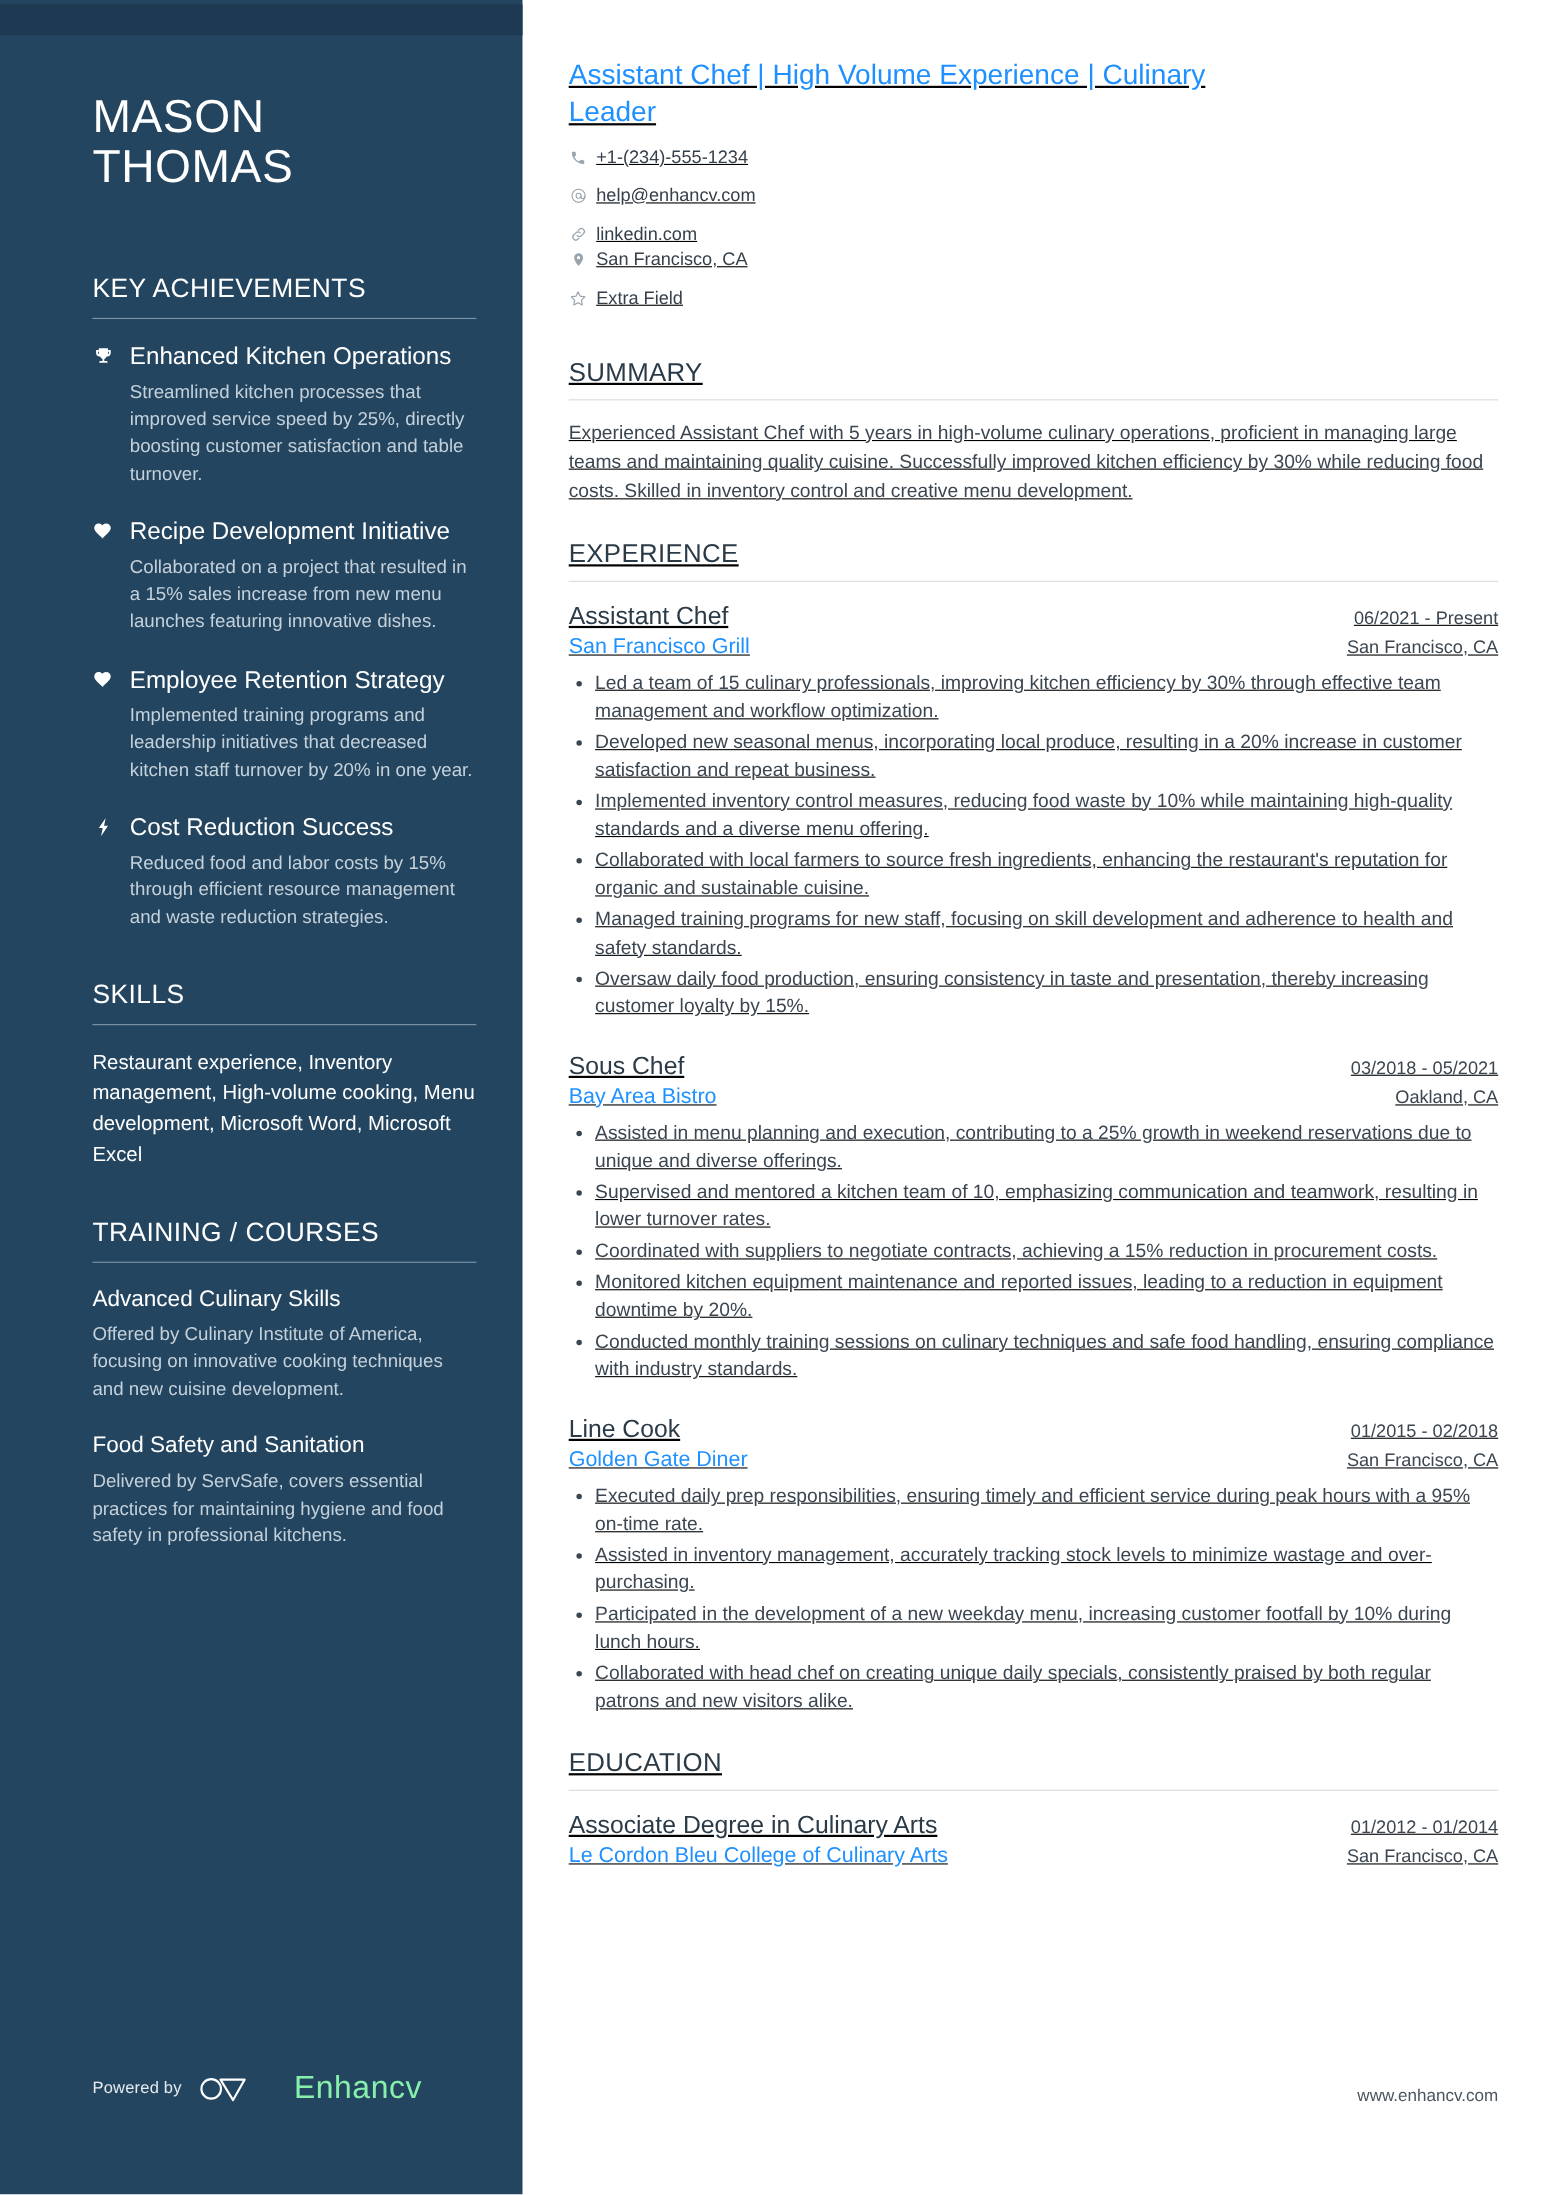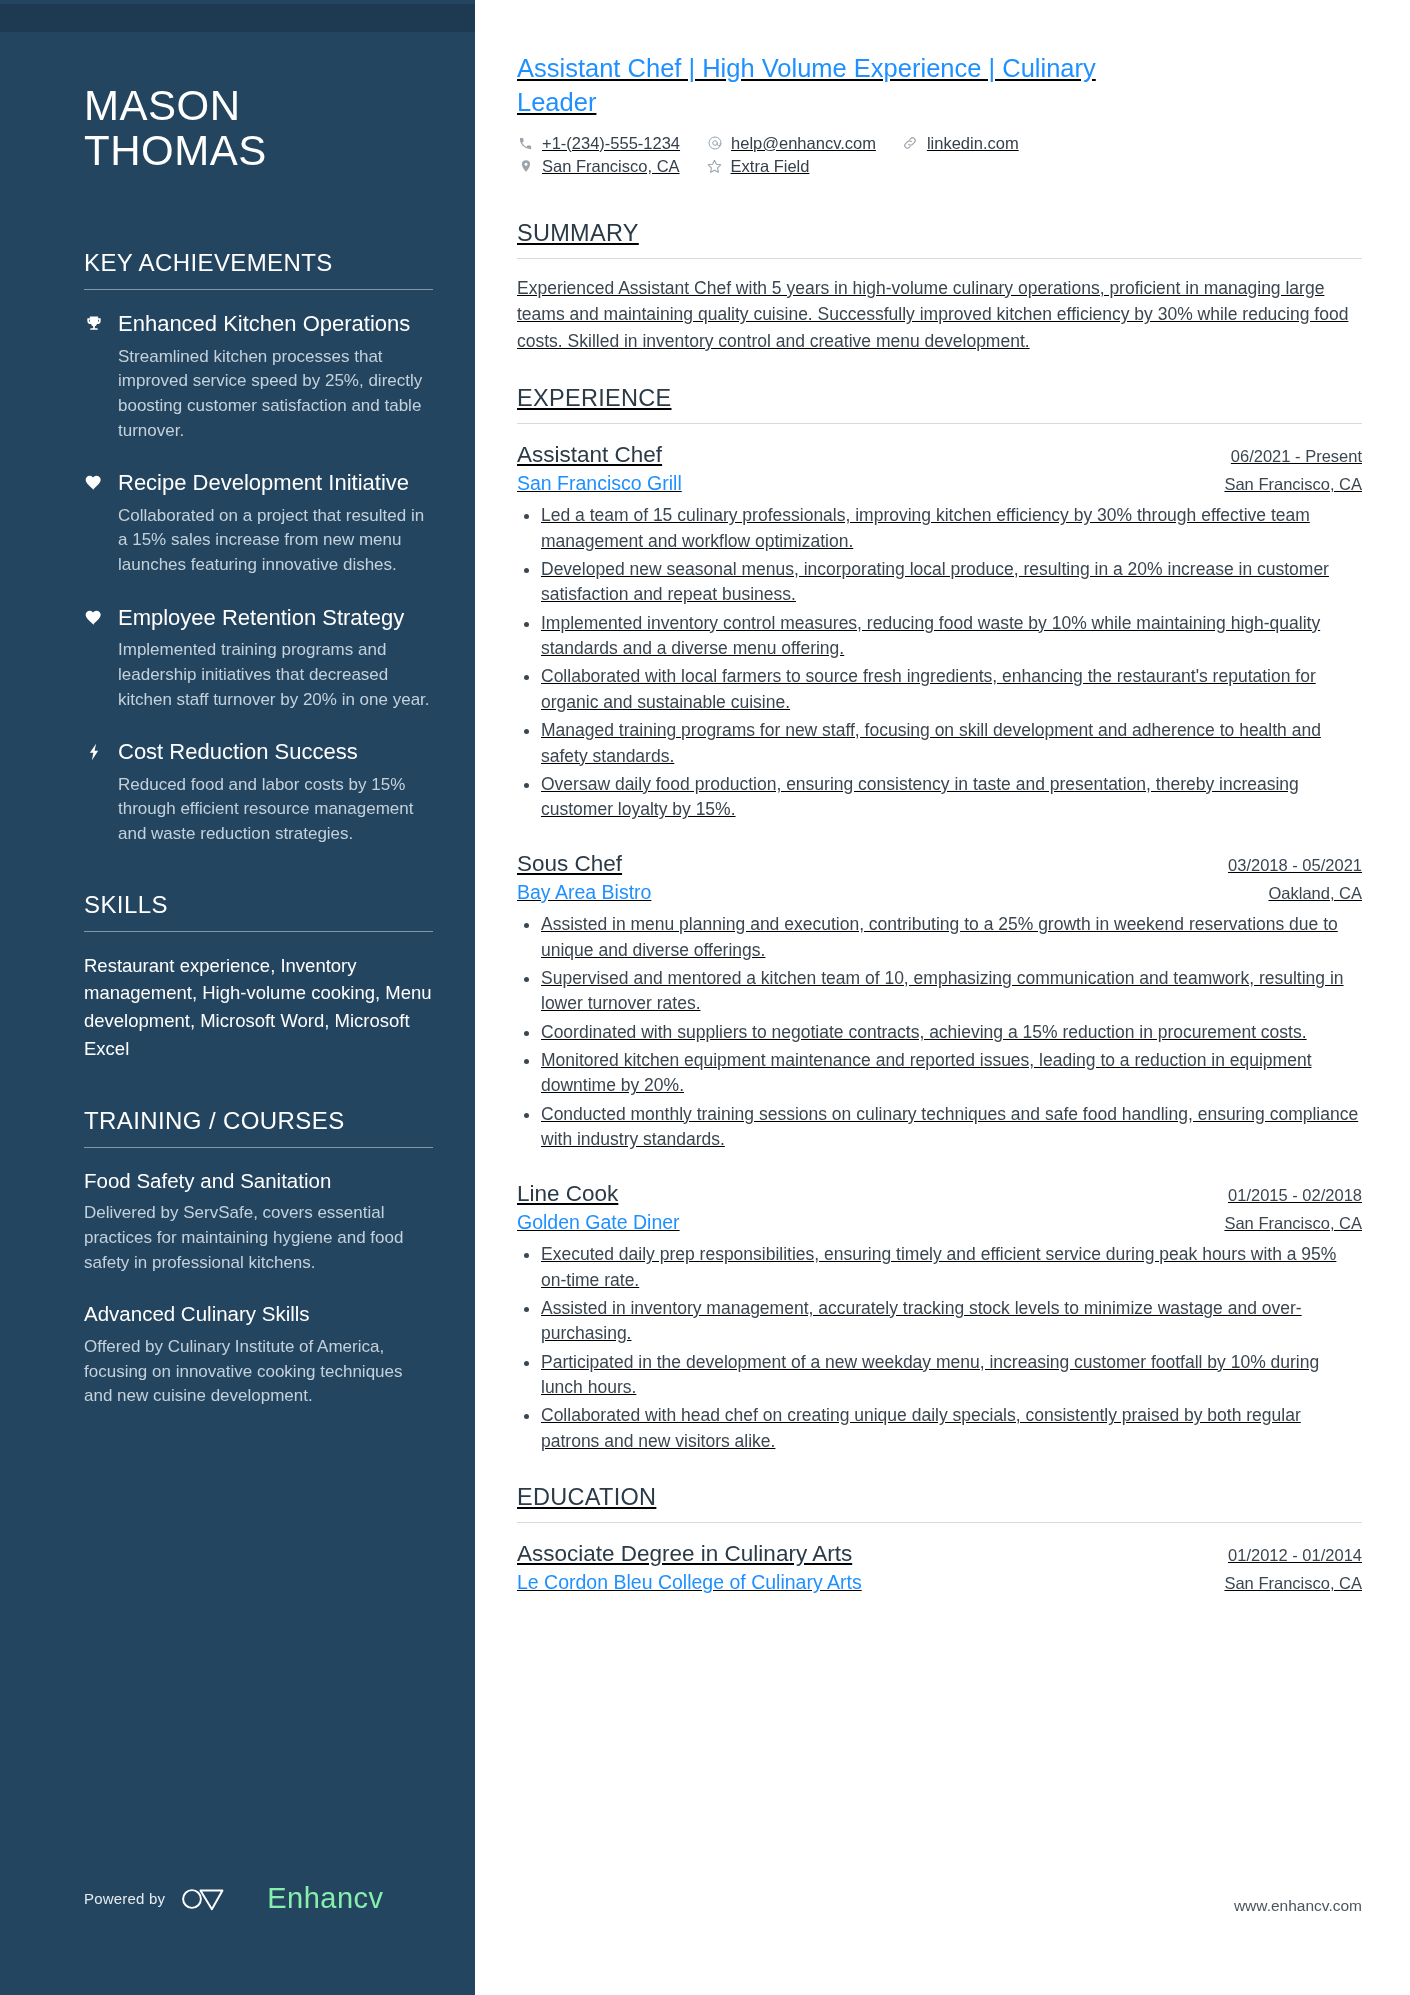--- a/index.html
+++ b/index.html
@@ -135,20 +135,21 @@
     font-weight: 400;
     margin-bottom: 14px;
     max-width: 600px;
   }
   .contact-rows { margin-bottom: 44px; }
   .contact-row {
     display: flex;
     flex-wrap: wrap;
     gap: 16px 26px;
     margin-bottom: 4px;
+    flex-direction: column;
   }
   .contact-item {
     display: flex;
     align-items: center;
     gap: 8px;
     font-size: 16.5px;
     color: #36404a;
   }
   .contact-item .ci-icon {
     width: 17px; height: 17px;
@@ -308,27 +309,27 @@
         <h2 class="side-section-title">SKILLS</h2>
         <div class="side-rule"></div>
         <div class="skills-text">Restaurant experience, Inventory management, High-volume cooking, Menu development, Microsoft Word, Microsoft Excel</div>
       </section>
 
       <section class="side-section">
         <h2 class="side-section-title">TRAINING / COURSES</h2>
         <div class="side-rule"></div>
 
         <div class="course-item">
+          <div class="course-title">Advanced Culinary Skills</div>
+          <div class="course-desc">Offered by Culinary Institute of America, focusing on innovative cooking techniques and new cuisine development.</div>
+        </div>
+
+        <div class="course-item">
           <div class="course-title">Food Safety and Sanitation</div>
           <div class="course-desc">Delivered by ServSafe, covers essential practices for maintaining hygiene and food safety in professional kitchens.</div>
-        </div>
-
-        <div class="course-item">
-          <div class="course-title">Advanced Culinary Skills</div>
-          <div class="course-desc">Offered by Culinary Institute of America, focusing on innovative cooking techniques and new cuisine development.</div>
         </div>
       </section>
 
     </div>
 
     <div class="sidebar-footer">
       <span class="powered-text">Powered by</span>
       <span class="enhancv-logo">
         <svg width="44" height="26" viewBox="0 0 52 30" fill="none" stroke="#ffffff" stroke-width="2.3">
           <circle cx="13" cy="15" r="10.5"></circle>

